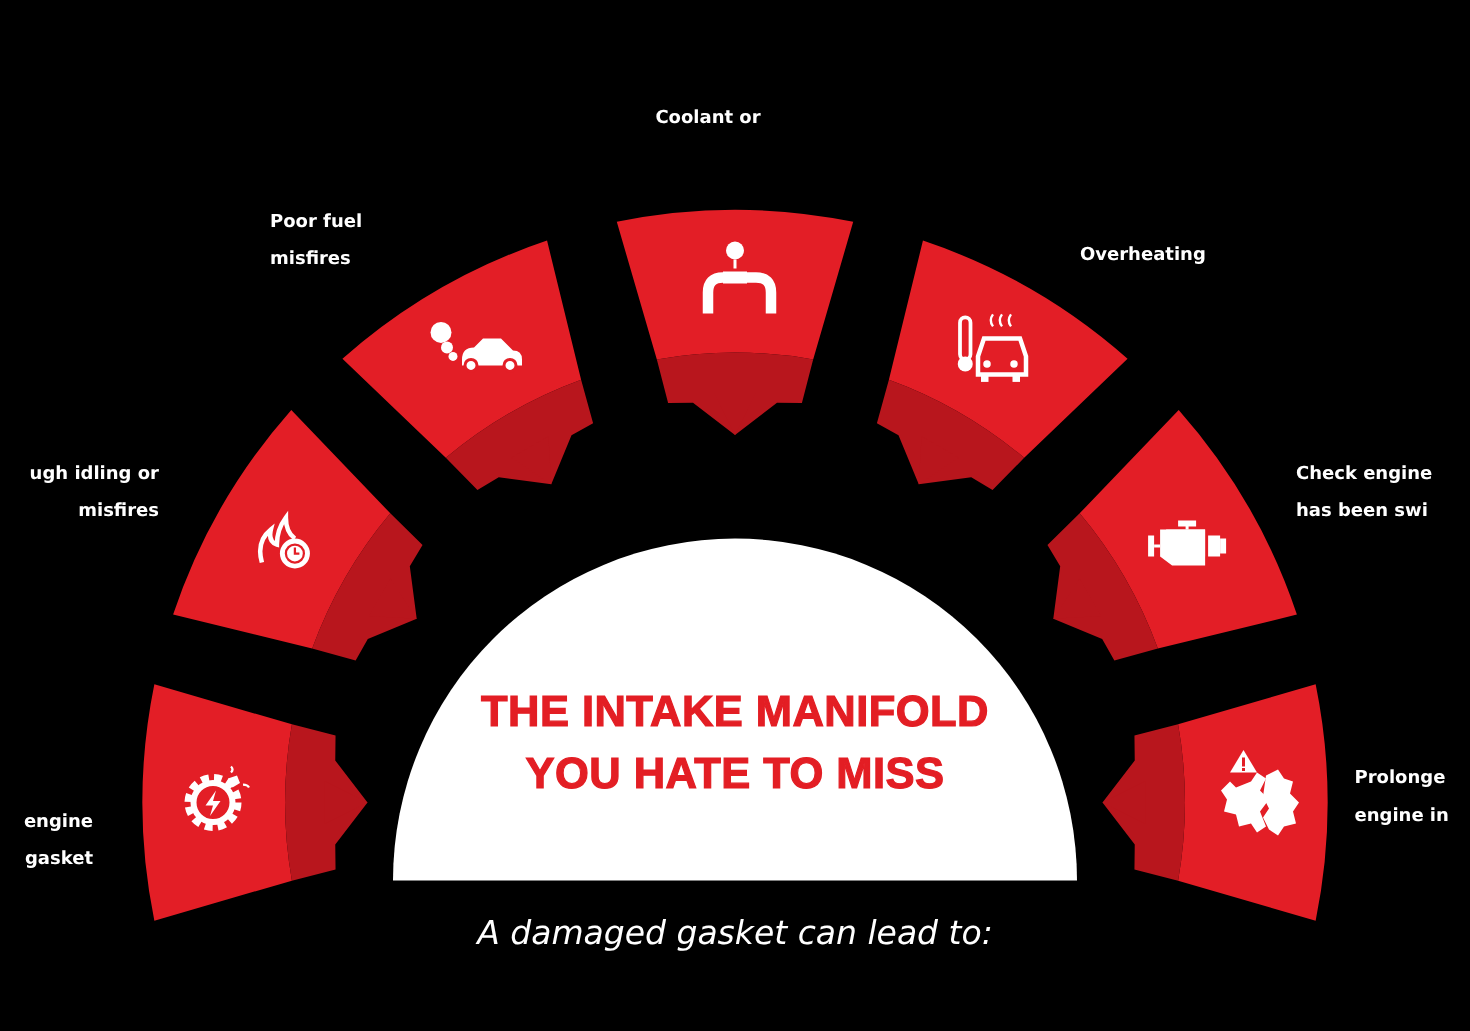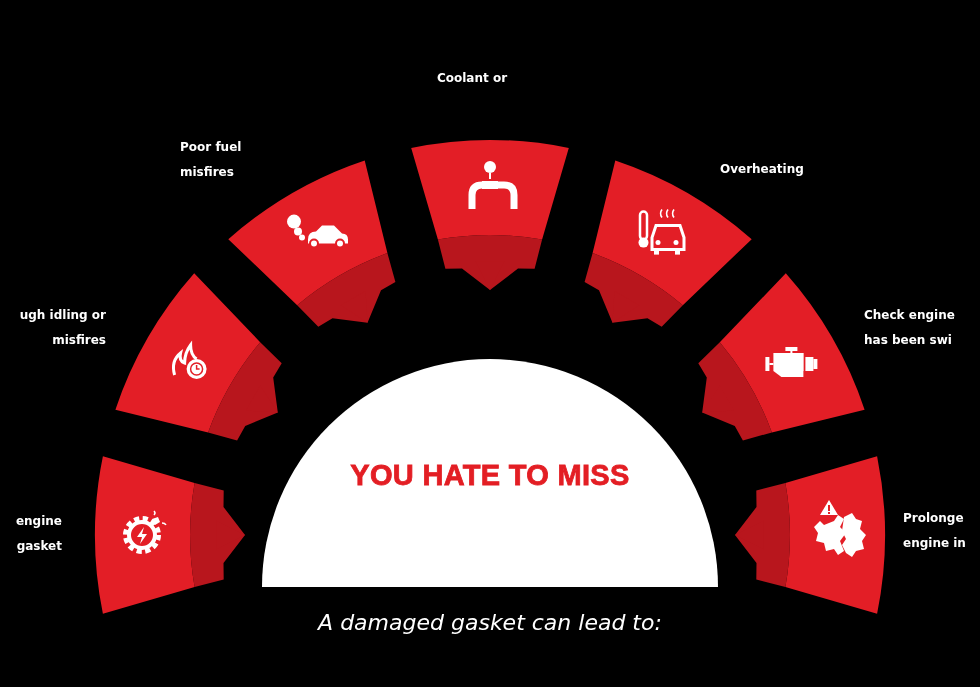--- a/index.html
+++ b/index.html
@@ -108,26 +108,27 @@
         <path d="M-18 -20 l9 -15 l9 15 Z" fill="#fff"></path>
         <rect x="-10" y="-30" width="2" height="6" fill="#e31e26"></rect>
         <rect x="-10" y="-23" width="2" height="2" fill="#e31e26"></rect>
         <path d="M-4 -14 l4 -6 l6 4 l-4 8 l6 6 l-6 8 l4 10 l-6 4 l-4 -6 l-8 2 l-2 -8 l-8 -2 l2 -8 l-4 -6 l6 -6 l4 4 Z" fill="#fff"></path>
         <path d="M6 -18 l8 -4 l4 6 l6 2 l-2 8 l6 6 l-4 6 l2 8 l-8 2 l-4 6 l-6 -4 l-4 -8 l4 -6 l-4 -8 Z" fill="#fff"></path>
       </g>
     </g>
 </svg>
 
 <div class="headline">
+  <div>THE INTAKE MANIFOLD</div>
   <div>YOU HATE TO MISS</div>
 </div>
 
 <div class="subtitle">A damaged gasket can lead to:</div>
 
-<div class="label right" style="right:918px; top:509px;text-align:right;">
+<div class="label right" style="right:918px; top:535px;text-align:right;">
   <div>engine</div>
   <div>gasket</div>
 </div>
 <div class="label right" style="right:874px; top:303px;">
   <div>ugh idling or</div>
   <div>misfires</div>
 </div>
 <div class="label left" style="left:180px; top:135px;">
   <div>Poor fuel</div>
   <div>misfires</div>

